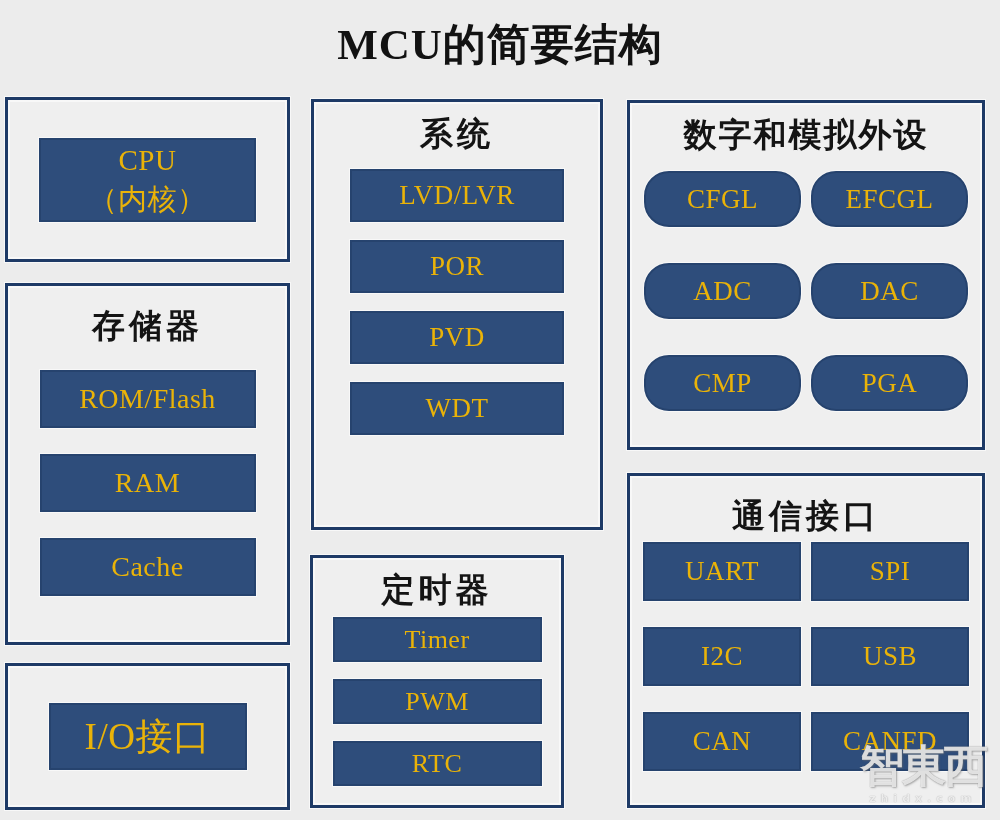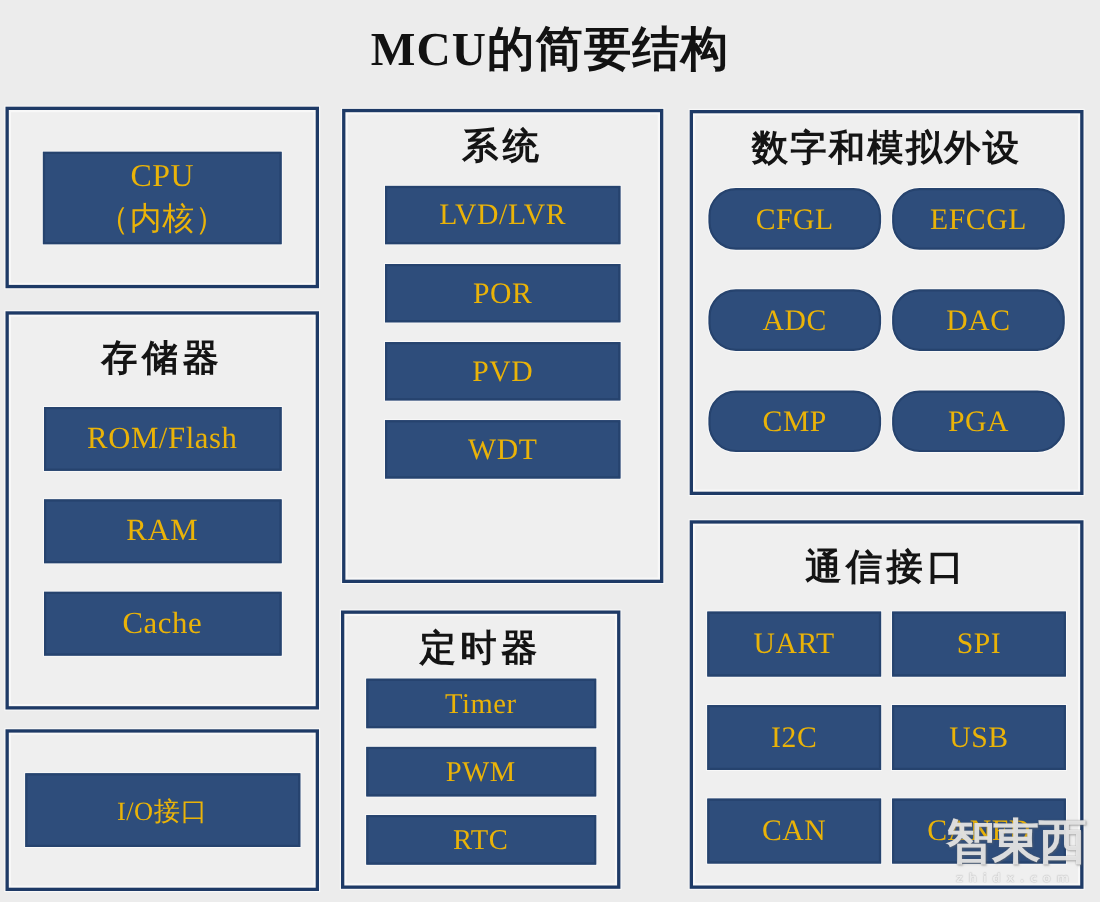--- a/index.html
+++ b/index.html
@@ -57,40 +57,40 @@
   }
 
   
   .cpu-container    { left: 5px;  top: 97px;  width: 285px; height: 165px; justify-content: center; }
   .cpu-box          { width: 217px; height: 84px; font-size: 29px; line-height: 1.32; }
   .memory-container { left: 5px;  top: 283px; width: 285px; height: 362px; }
   .memory-container .section-title { margin-top: 18px; height: 48px; }
   .memory-list { margin-top: 18px; display: flex; flex-direction: column; gap: 26px; }
   .memory-list .bluebox { width: 216px; height: 58px; }
   .io-container { left: 5px; top: 663px; width: 285px; height: 147px; justify-content: center; }
-  .io-box { width: 250px; height: 67px; font-size: 24px; }
+  .io-box { width: 198px; height: 67px; font-size: 37px; }
 
   
   .system-container { left: 311px; top: 99px; width: 292px; height: 431px; }
   .system-container .section-title { margin-top: 10px; height: 46px; }
   .system-list { margin-top: 11px; display: flex; flex-direction: column; gap: 18px; }
   .system-list .bluebox { width: 214px; height: 53px; font-size: 27px; }
   .timer-container { left: 310px; top: 555px; width: 254px; height: 253px; }
   .timer-container .section-title { margin-top: 10px; height: 44px; }
   .timer-list { margin-top: 5px; display: flex; flex-direction: column; gap: 17px; }
   .timer-list .bluebox { width: 209px; height: 45px; font-size: 26px; }
 
   
   .periph-container { left: 627px; top: 100px; width: 358px; height: 350px; }
   .periph-container .section-title { margin-top: 10px; height: 46px; letter-spacing: 2px; }
   .periph-grid { margin-top: 12px; display: grid; grid-template-columns: 157px 157px; gap: 36px 10px; }
   .periph-grid .bluebox { width: 157px; height: 56px; font-size: 27px; border-radius: 25px; }
   .comm-container { left: 627px; top: 473px; width: 358px; height: 335px; }
   .comm-container .section-title { margin-top: 18px; height: 48px; }
-  .comm-grid { margin-top: 14px; display: grid; grid-template-columns: 158px 158px; gap: 26px 10px; }
+  .comm-grid { display: grid; grid-template-columns: 158px 158px; gap: 26px 10px; }
   .comm-grid .bluebox { width: 158px; height: 59px; font-size: 27px; }
 
   
   .watermark {
     position: absolute;
     left: 848px; top: 744px;
     width: 150px;
     text-align: center;
     z-index: 5;
     pointer-events: none;

